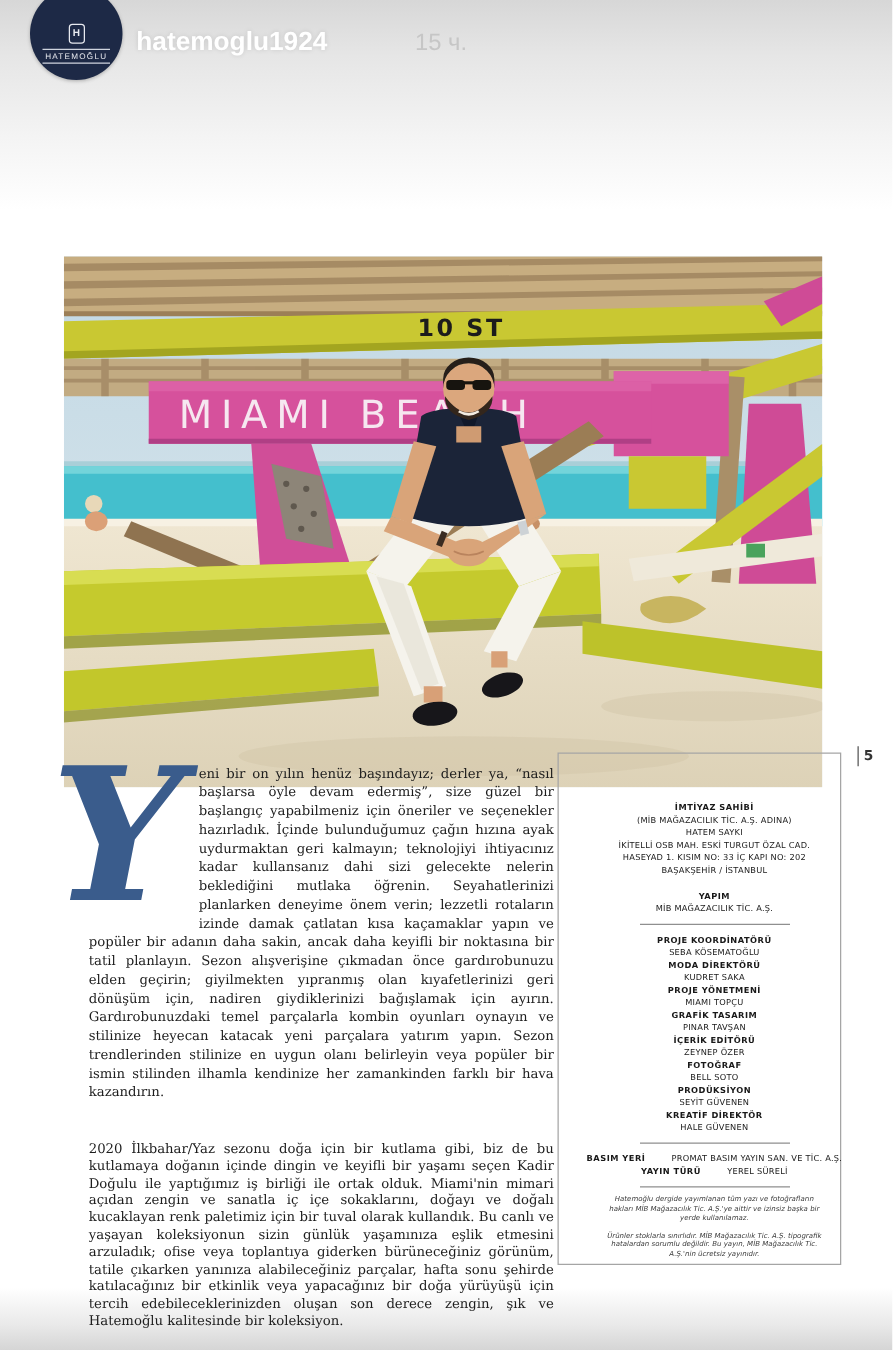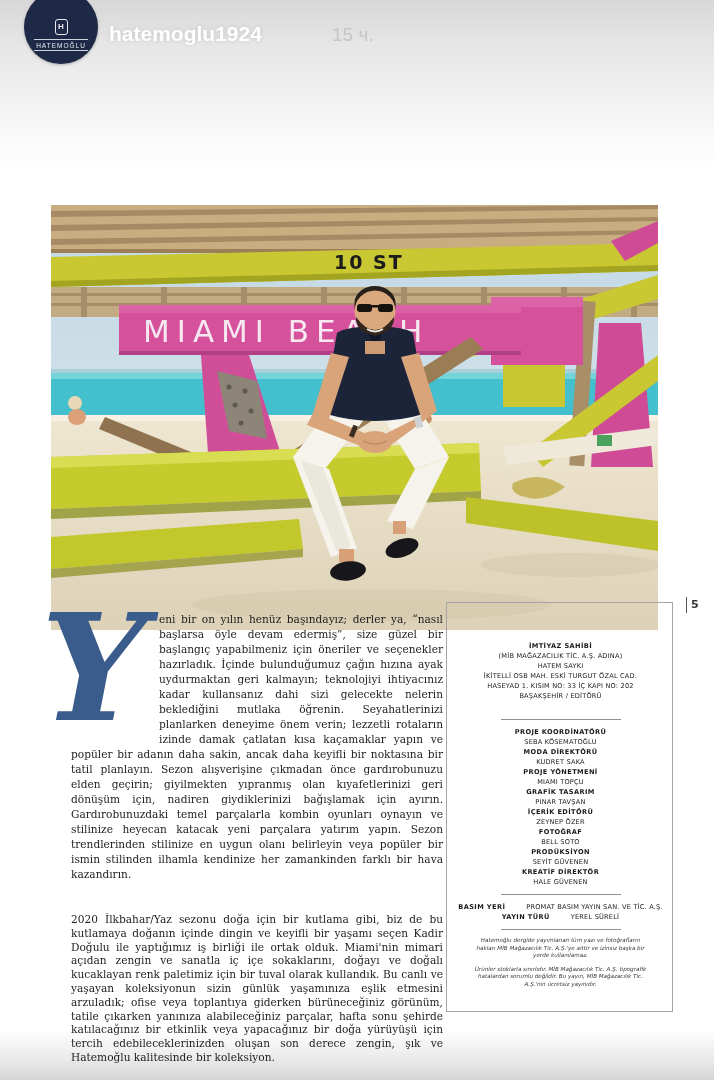--- a/index.html
+++ b/index.html
@@ -61,21 +61,21 @@
   }
   .article p.para2 { margin-top:31px; line-height:13.8px; }
   .article p.closing { margin-top:28px; text-align:center;font-style:italic; }
 
   
   .masthead {
     position:absolute; left:446px; top:602px; width:227px; height:410px;
     border:1px solid #a5a5a5; background:transparent;
     font-family:"DejaVu Sans", sans-serif; color:#191919; text-align:center;
   }
-  .mh-inner { position:absolute; left:1px; top:38px; width:100%; }
+  .mh-inner { position:absolute; left:12px; top:38px; width:100%; }
   .mh-line { font-size:6.6px; line-height:10px; letter-spacing:.2px; white-space:nowrap; }
   .mh-line .mh-bold { font-weight:bold; letter-spacing:.4px; }
   .mh-line span + span { margin-left:21px; }
   .mh-gap { height:11px; }
   .mh-divider { width:120px; height:1px; background:#8f8f8f; margin:7px auto 7px auto; }
   .mh-fine {
     font-size:5.6px; line-height:7.5px; font-style:italic; color:#3a3a3a;
     width:180px; margin:0 auto 6px auto; text-align:center;
   }
 </style>
@@ -232,23 +232,28 @@
 
   <div class="masthead">
     <div class="mh-inner">
       <div>
 
       <div class="mh-line"><span class="mh-bold">İMTİYAZ SAHİBİ</span></div>
           <div class="mh-line"><span>(MİB MAĞAZACILIK TİC. A.Ş. ADINA)</span></div>
           <div class="mh-line"><span>HATEM SAYKI</span></div>
           <div class="mh-line"><span>İKİTELLİ OSB MAH. ESKİ TURGUT ÖZAL CAD.</span></div>
           <div class="mh-line"><span>HASEYAD 1. KISIM NO: 33 İÇ KAPI NO: 202</span></div>
-          <div class="mh-line"><span>BAŞAKŞEHİR / EDİTÖRÜ</span></div>
+          <div class="mh-line"><span>BAŞAKŞEHİR / İSTANBUL</span></div>
         </div>
       <div class="mh-gap"></div>
+      <div>
+
+      <div class="mh-line"><span class="mh-bold">YAPIM</span></div>
+          <div class="mh-line"><span>MİB MAĞAZACILIK TİC. A.Ş.</span></div>
+        </div>
       <div class="mh-divider"></div>
       <div>
 
       <div class="mh-line"><span class="mh-bold">PROJE KOORDİNATÖRÜ</span></div>
           <div class="mh-line"><span>SEBA KÖSEMATOĞLU</span></div>
           <div class="mh-line"><span class="mh-bold">MODA DİREKTÖRÜ</span></div>
           <div class="mh-line"><span>KUDRET SAKA</span></div>
           <div class="mh-line"><span class="mh-bold">PROJE YÖNETMENİ</span></div>
           <div class="mh-line"><span>MIAMI TOPÇU</span></div>
           <div class="mh-line"><span class="mh-bold">GRAFİK TASARIM</span></div>

